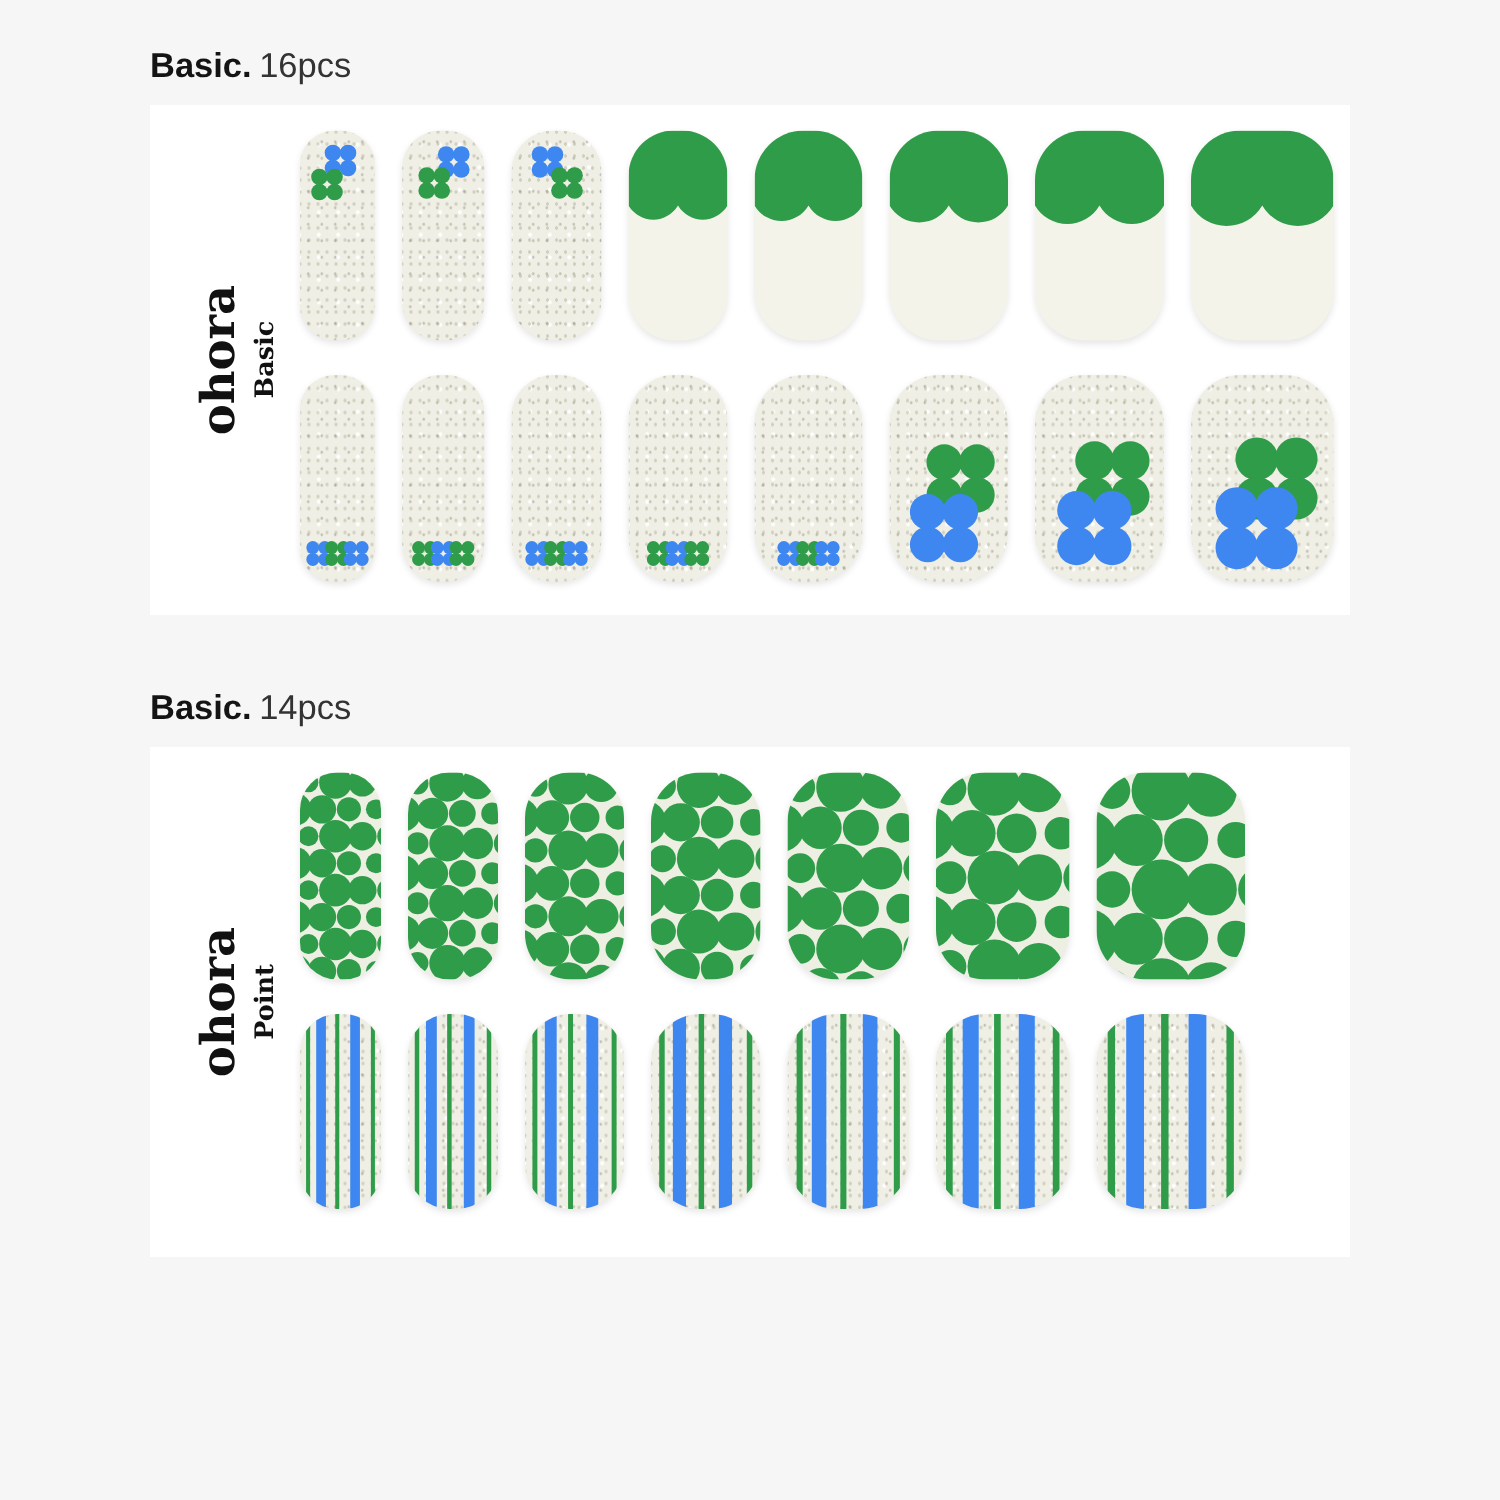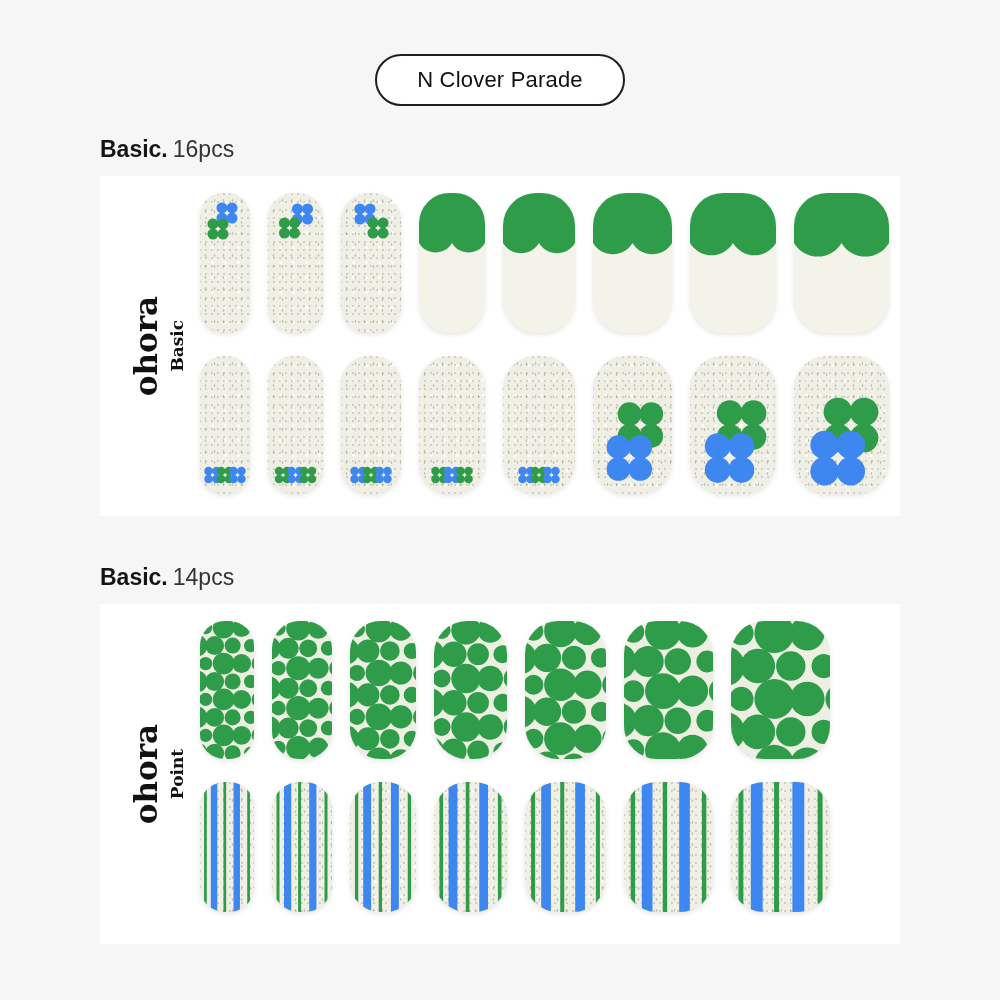--- a/index.html
+++ b/index.html
@@ -104,23 +104,20 @@
     background-position:1px 2px, 3px 5px, 6px 2px;
   }
   .cream{background-color:#f4f3ea;}
   .printbase{background-color:#edefe2;}
 </style>
 </head>
 <body>
 
 <div class="page">
 
-  <div class="badge">
-    <span>N Clover Parade</span>
-  </div>
 
   <section>
     <h2 class="section-heading">
       <span class="hb">Basic.</span><span class="hc">16pcs</span>
     </h2>
     <div class="panel">
       <div class="brand">
         <span class="brand-main">ohora</span>
         <span class="brand-sub">Basic</span>
       </div>

